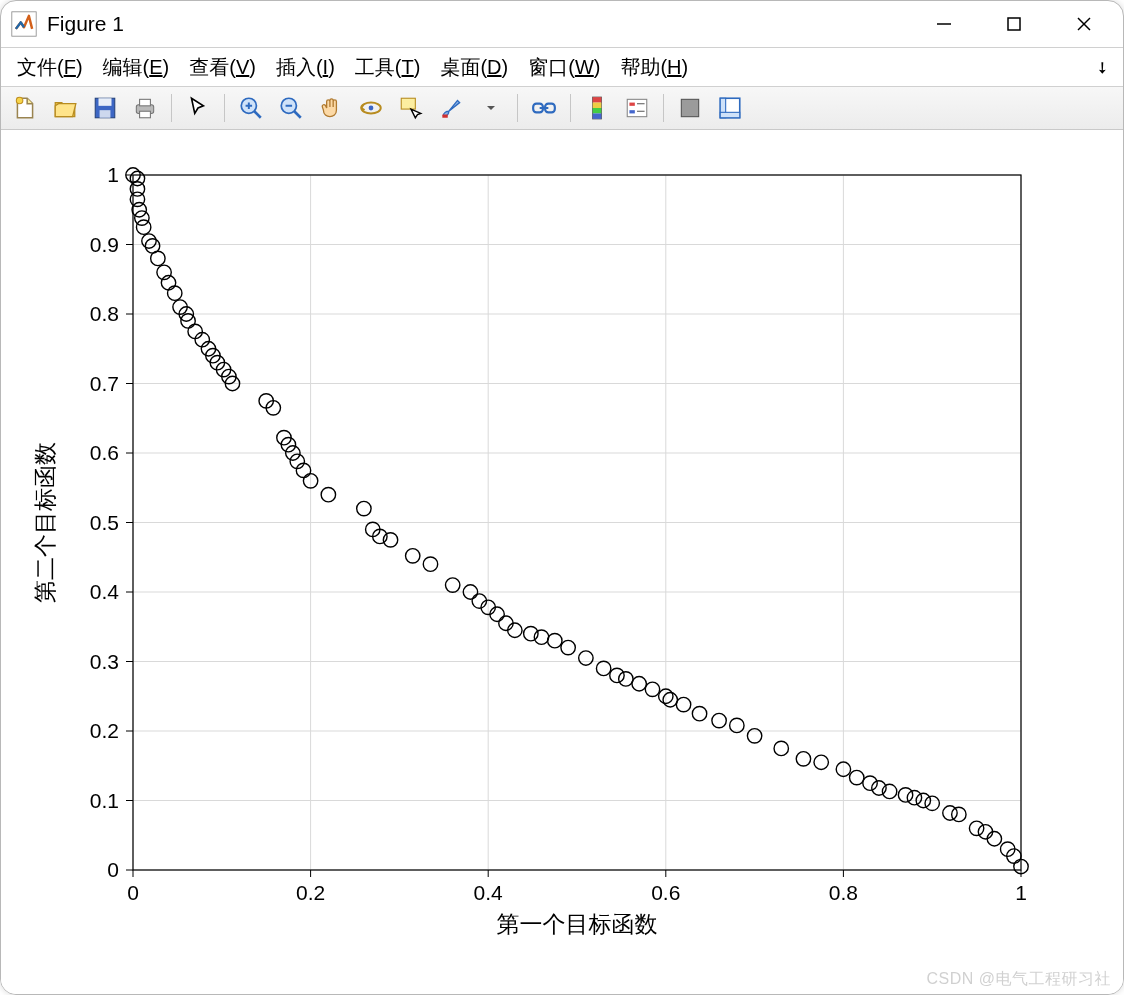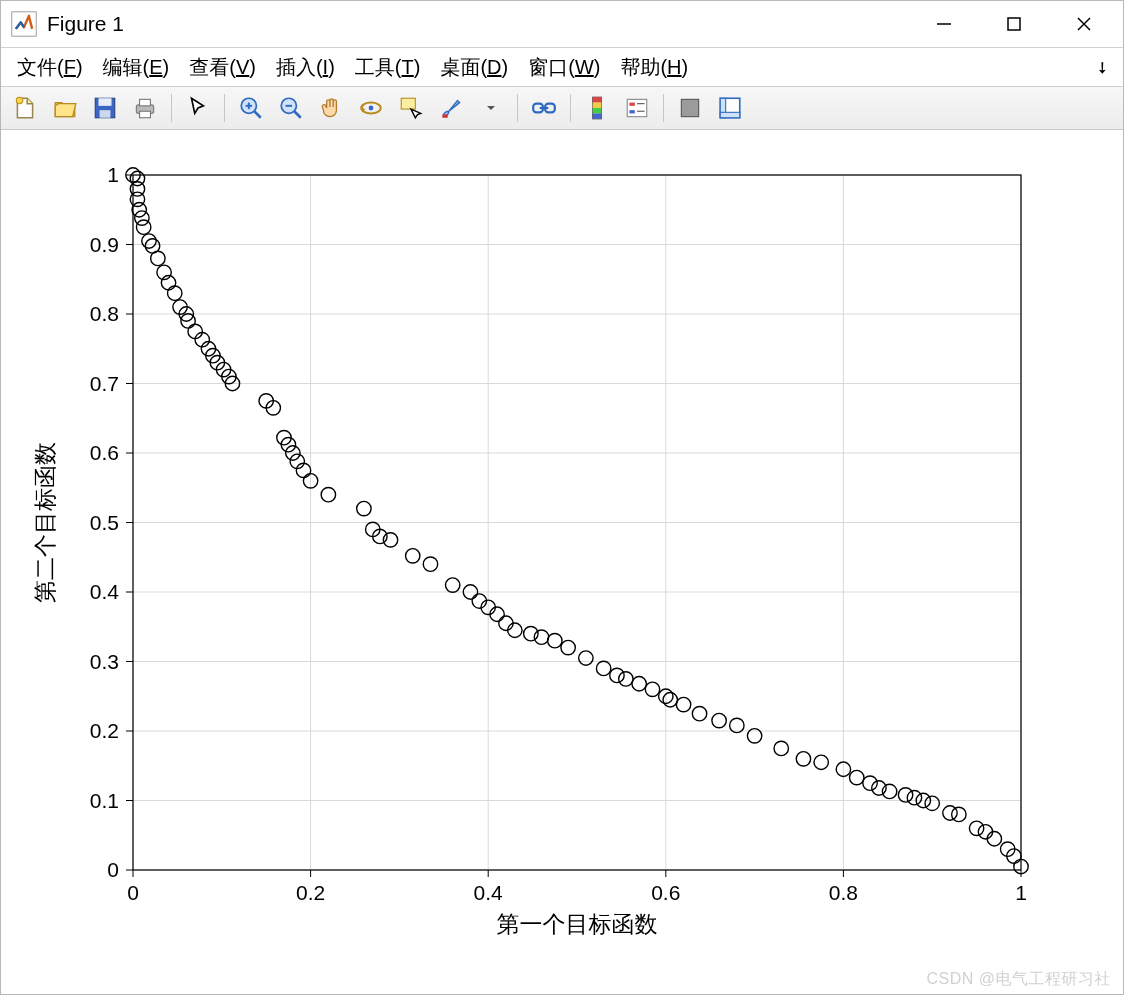--- a/index.html
+++ b/index.html
@@ -7,21 +7,21 @@
     margin: 0; padding: 0;
     font-family: "Microsoft YaHei", Arial, sans-serif;
     background: #fff;
     width: 1124px; height: 995px;
     overflow: hidden;
   }
   .window {
     width: 1124px; height: 995px;
     background: #fff;
     border: 1px solid #b8b8b8;
-    border-radius: 0;
+    border-radius: 16px;
     overflow: hidden;
     display: flex; flex-direction: column;
     box-shadow: 0 0 6px rgba(0,0,0,0.15);
   }
   .titlebar {
     display: flex; align-items: center;
     height: 48px; padding: 0 4px 0 10px;
     border-bottom: 1px solid #d0d0d0;
   }
   .app-icon { width: 26px; height: 26px; margin-right: 10px; }

